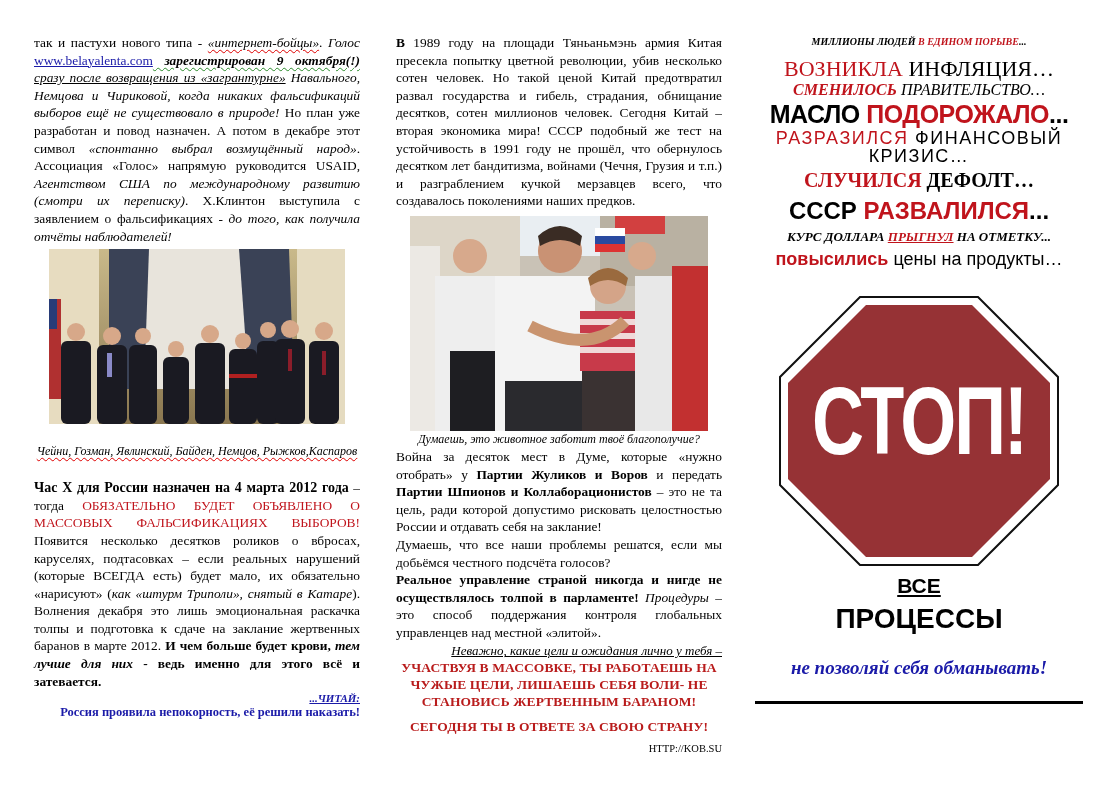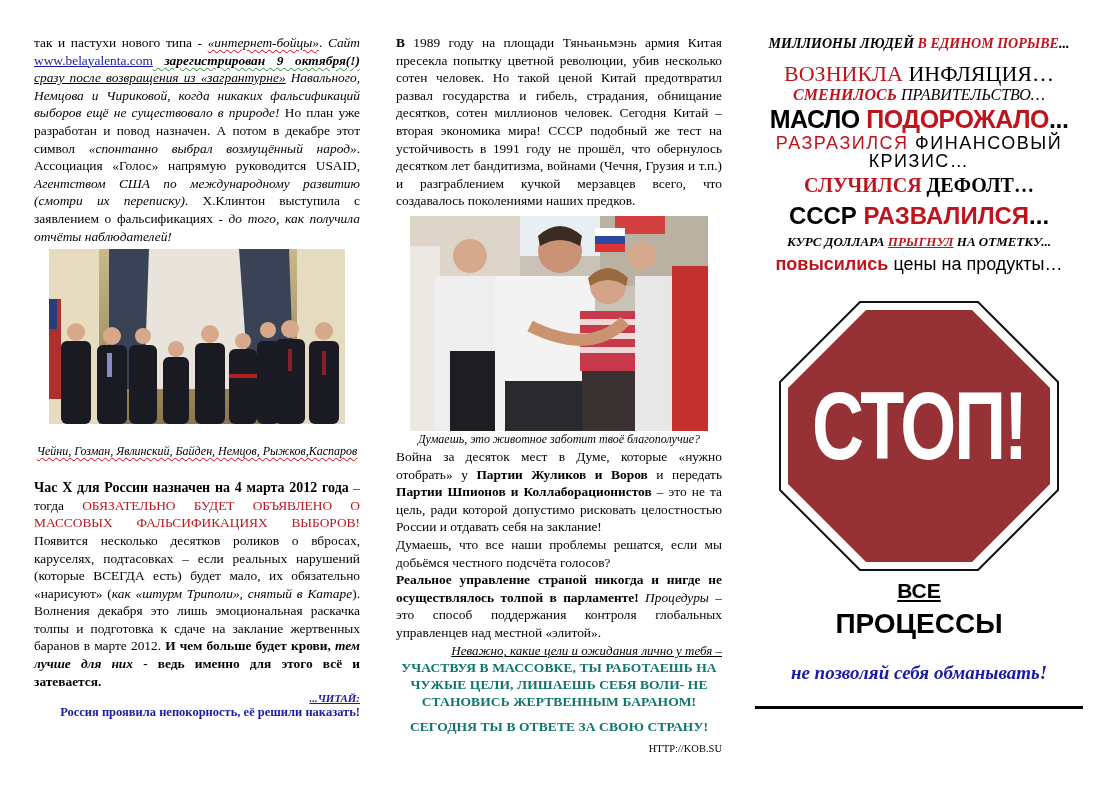--- a/index.html
+++ b/index.html
@@ -14,23 +14,23 @@
   .b { font-weight:bold; }
   .u { text-decoration:underline; }
   .red { color:#c0141c; }
   .blue { color:#1a1aa8; }
   .link { color:#1a1aa8; text-decoration:underline; }
   .squig { text-decoration:underline wavy #d00; text-decoration-thickness:1px; text-underline-offset:2px; }
   .squigg { text-decoration:underline wavy #2a8a2a; text-decoration-thickness:1px; text-underline-offset:2px; }
   .photo { display:block; position:relative; overflow:hidden; }
   .caption { font-size:12px; font-style:italic; text-align:center; line-height:15px; }
   .center { text-align:right; }
-  .red-b { color:#0f766e; font-weight:bold; font-size:13.5px; line-height:17px; text-align:center; letter-spacing:0.1px; }
+  .red-b { color:#b91c1c; font-weight:bold; font-size:13.5px; line-height:17px; text-align:center; letter-spacing:0.1px; }
   
-  .h-small { font-size:14px; font-weight:bold; font-style:italic; font-family:"Liberation Serif",serif; margin-top:2px; }
+  .h-small { font-size:10px; font-weight:bold; font-style:italic; font-family:"Liberation Serif",serif; margin-top:2px; }
   .h-infl { font-family:"Liberation Serif",serif; font-size:22px; line-height:24px; margin-top:10px; }
   .h-gov { font-family:"Liberation Serif",serif; font-size:16px; font-style:italic; font-weight:bold; line-height:18px; }
   .h-butter { font-size:25px; font-weight:bold; line-height:30px; letter-spacing:-0.5px; }
   .h-crisis { font-size:18px; letter-spacing:1.5px; line-height:18px; }
   .h-default { font-family:"Liberation Serif",serif; font-size:20px; font-weight:bold; line-height:30px; }
   .h-ussr { font-size:24px; font-weight:900; line-height:32px; }
   .h-dollar { font-family:"Liberation Serif",serif; font-size:13px; font-style:italic; font-weight:bold; line-height:20px; }
   .h-prices { font-size:18px; line-height:24px; }
   .stop-wrap { margin:24px auto 0; width:282px; height:272px; position:relative; }
   .all { font-size:21px; font-weight:900; text-decoration:underline; margin-top:6px; line-height:26px; }
@@ -38,21 +38,21 @@
   .upr { font-size:32px; font-weight:900; line-height:42px; letter-spacing:-0.3px; }
   .dont { font-family:"Liberation Serif",serif; font-size:19px; font-weight:bold; font-style:italic; color:#1a1aa8; margin-top:18px; }
   .rule { height:3px; background:#000; width:328px; margin:22px auto 0; }
 </style>
 </head>
 <body>
 
 <div class="col c1">
   <p class="j">
     <span>так и пастухи нового типа - </span><span class="i squig">«интернет-бойцы»</span>.
-    <span class="i">Сайт </span><a class="link">www.belayalenta.com</a><span class="b i squigg"> зарегистрирован 9 октября(!)</span>
+    <span class="i">Голос </span><a class="link">www.belayalenta.com</a><span class="b i squigg"> зарегистрирован 9 октября(!)</span>
     <span class="i u">сразу после возвращения из «загрантурне»</span><span class="i"> Навального, Немцова и Чириковой, когда никаких фальсификаций выборов ещё не существовало в природе!</span><span> Но план уже разработан и повод назначен. А потом в декабре этот символ </span><span class="i">«спонтанно выбрал возмущённый народ»</span><span>. Ассоциация «Голос» напрямую руководится USAID, </span><span class="i">Агентством США по международному развитию (смотри их переписку)</span><span>. Х.Клинтон выступила с заявлением о фальсификациях - </span><span class="i">до того, как получила отчёты наблюдателей!</span>
   </p>
 
   <div class="photo" style="width:296px;height:175px;margin:4px auto 0;">
     <svg width="296" height="175" viewBox="0 0 296 175">
       <defs>
         <linearGradient id="bg1" x1="0" x2="0" y1="0" y2="1">
           <stop offset="0" stop-color="#c9b98a"></stop>
             <stop offset="1" stop-color="#8a7750"></stop>
         </linearGradient>

